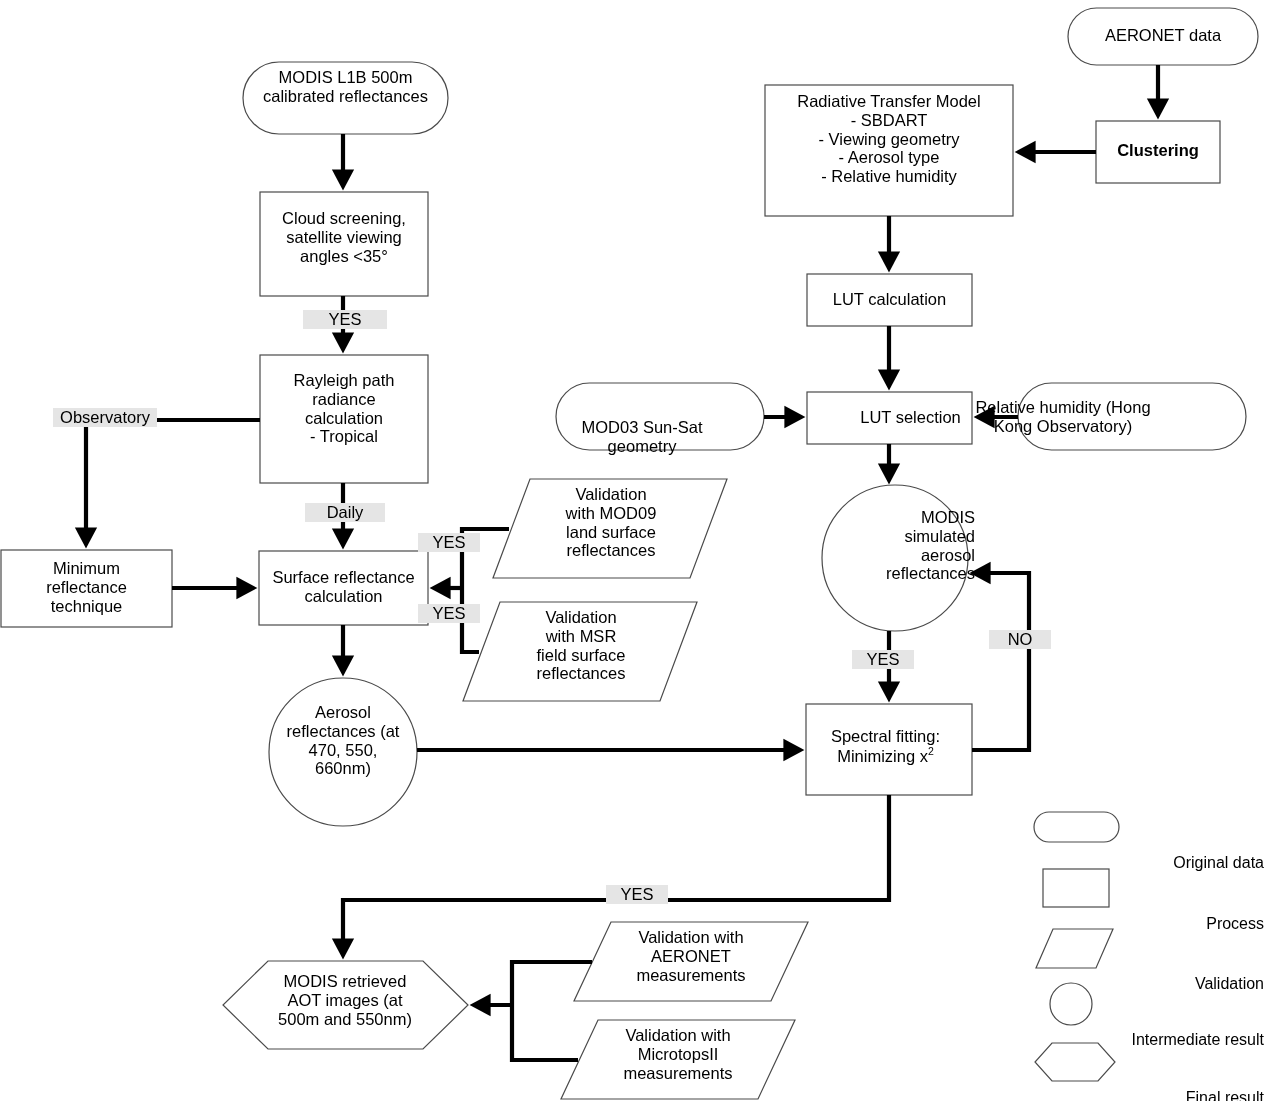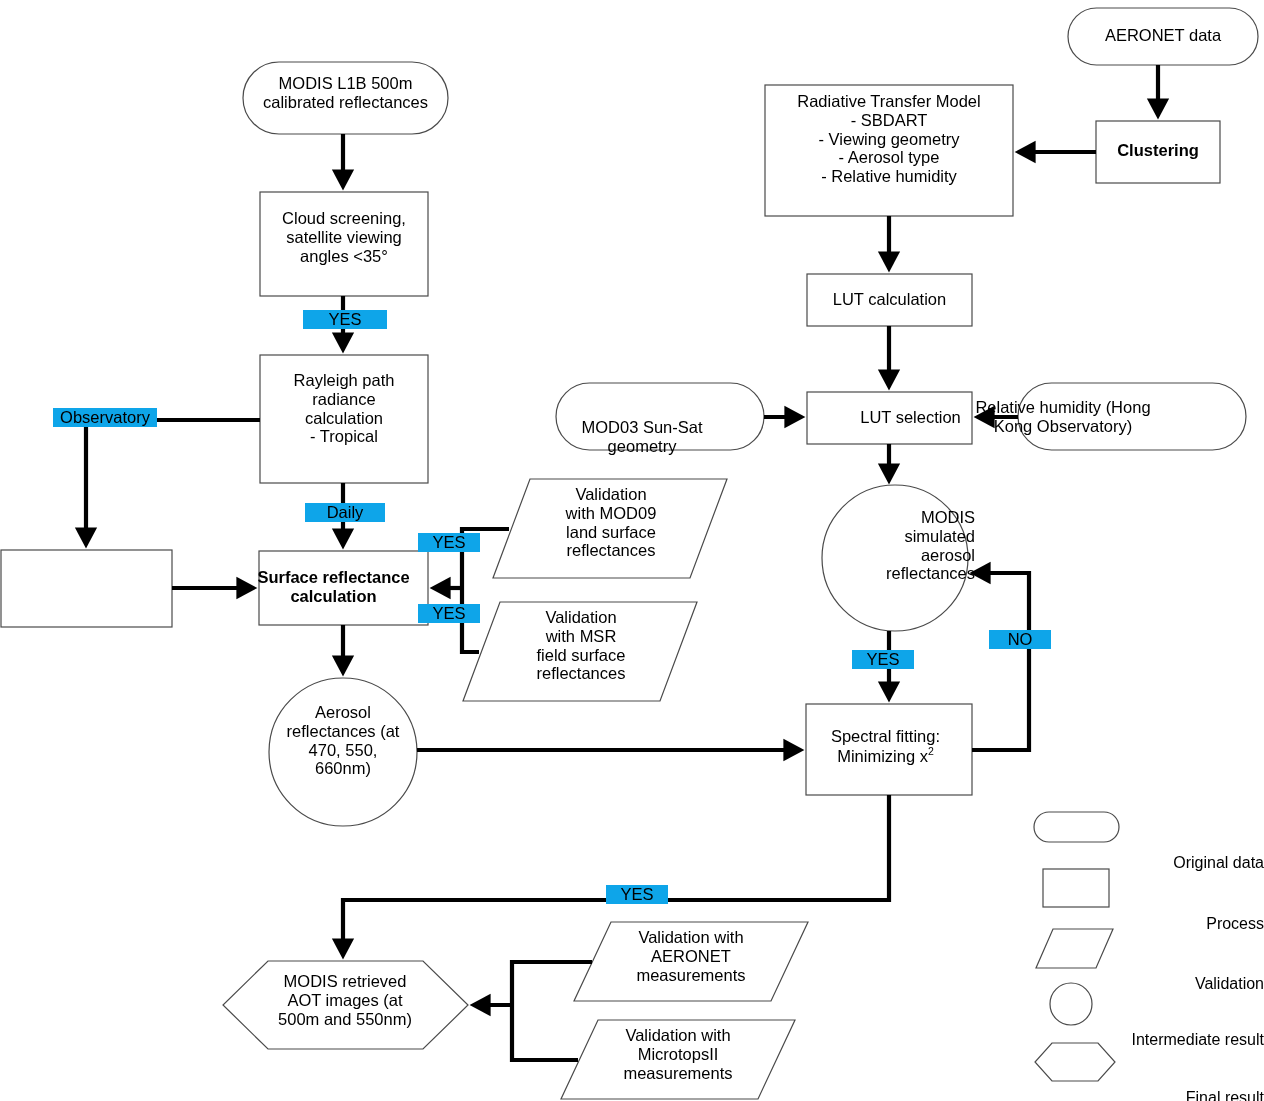--- a/index.html
+++ b/index.html
@@ -3,21 +3,21 @@
 <meta charset="utf-8">
 <style>
   html,body{margin:0;padding:0;background:#ffffff;}
   body{font-family:"Liberation Sans", sans-serif;}
   #stage{position:relative;width:1264px;height:1101px;background:#fff;overflow:hidden;}
   svg#canvas{position:absolute;left:0;top:0;width:1264px;height:1101px;}
   .shape{fill:#ffffff;stroke:#4a4a4a;stroke-width:1.2;}
   .conn{stroke:#000000;stroke-width:4.2;fill:none;stroke-linecap:butt;}
   .lbl{position:absolute;text-align:center;color:#000;line-height:1.14;}
   .nodetext{font-size:16.5px;}
-  .edgelbl{font-size:16.5px;background:#0ea5e9;padding:0 2px;}
+  .edgelbl{font-size:16.5px;background:#e5e5e5;padding:0 2px;}
   .legtext{font-size:16px;text-align:right;margin-top:36px;}
   .sup{font-size:10.5px;vertical-align:super;}
 </style>
 </head>
 <body>
 
 <div id="stage">
 
 <svg id="canvas" viewBox="0 0 1264 1101">
   <defs>
@@ -108,30 +108,33 @@
   <polyline class="conn" points="578,1060 512,1060 512,1005"></polyline>
   <line class="conn" x1="512" y1="1005" x2="478" y2="1005" marker-end="url(#ah)"></line>
 
   <rect class="shape" x="1034" y="812" width="85" height="30" rx="15" ry="15"></rect>
   <rect class="shape" x="1043" y="869" width="66" height="38"></rect>
   <polygon class="shape" points="1053,929 1113,929 1096,968 1036,968"></polygon>
   <circle class="shape" cx="1071" cy="1004" r="21"></circle>
   <polygon class="shape" points="1052,1043 1098,1043 1115,1062 1098,1081 1052,1081 1035,1062"></polygon>
 </svg>
 
-<div class="lbl nodetext" style="left:243px;top:74px;width:205px;white-space:pre-line;">MODIS L1B 500m
+<div class="lbl nodetext" style="left:243px;top:68px;width:205px;white-space:pre-line;">MODIS L1B 500m
 calibrated reflectances</div>
 <div class="lbl nodetext" style="left:260px;top:209px;width:168px;white-space:pre-line;">Cloud screening,
 satellite viewing
 angles &lt;35°</div>
 <div class="lbl nodetext" style="left:260px;top:371px;width:168px;white-space:pre-line;">Rayleigh path
 radiance
 calculation
 - Tropical</div>
-<div class="lbl nodetext" style="left:247px;top:568px;width:173px;white-space:pre-line;font-weight:bold;">Surface reflectance
+<div class="lbl nodetext" style="left:1px;top:559px;width:171px;white-space:pre-line;">Minimum
+reflectance
+technique</div>
+<div class="lbl nodetext" style="left:257px;top:568px;width:173px;white-space:pre-line;">Surface reflectance
 calculation</div>
 <div class="lbl nodetext" style="left:516px;top:485px;width:190px;white-space:pre-line;">Validation
 with MOD09
 land surface
 reflectances</div>
 <div class="lbl nodetext" style="left:486px;top:608px;width:190px;white-space:pre-line;">Validation
 with MSR
 field surface
 reflectances</div>
 <div class="lbl nodetext" style="left:262px;top:703px;width:162px;white-space:pre-line;">Aerosol

